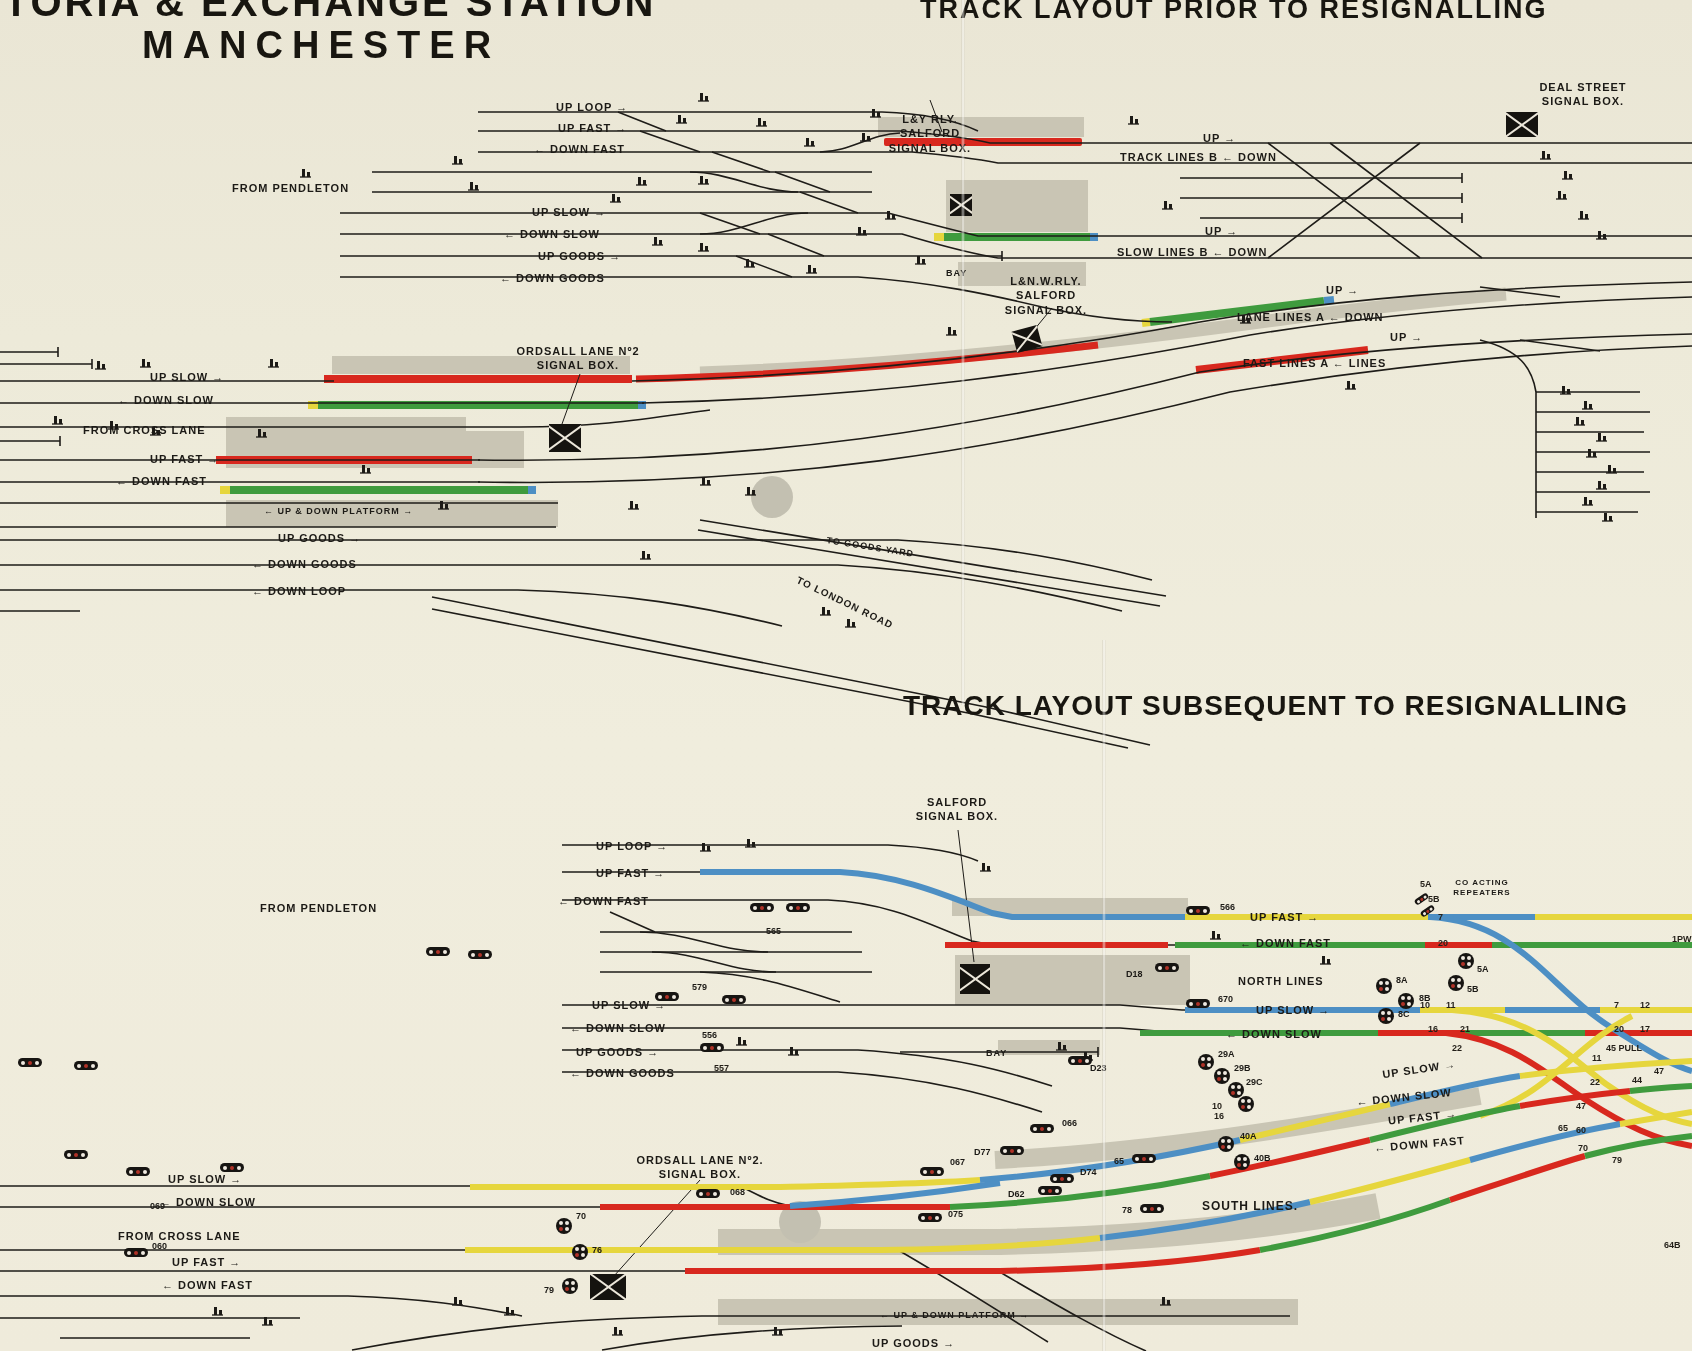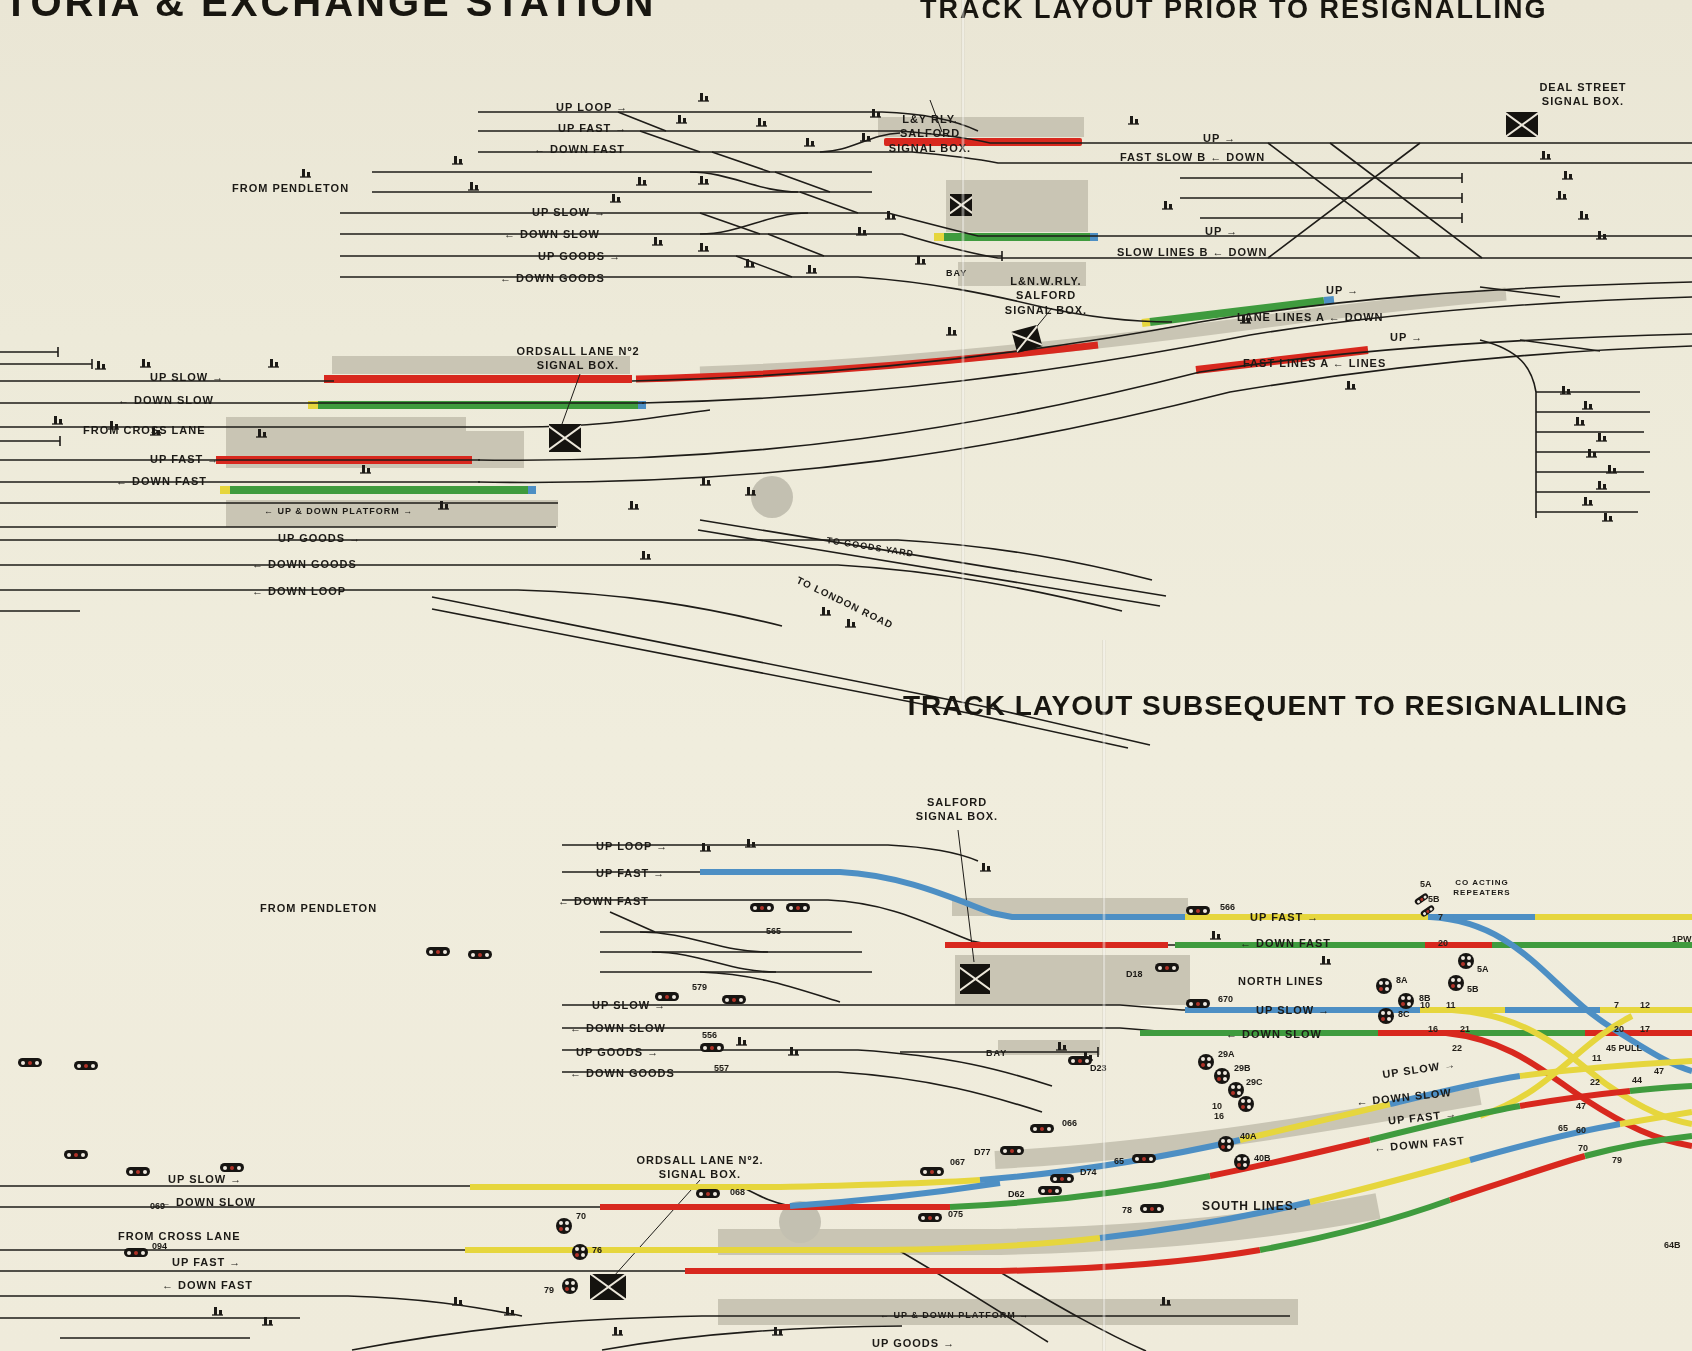--- a/index.html
+++ b/index.html
@@ -262,39 +262,40 @@
         <use href="#sem" x="262" y="1316"></use>
         <use href="#sem" x="700" y="842"></use>
       <use href="#sem" x="745" y="838"></use>
         <use href="#sem" x="980" y="862"></use>
         <use href="#sem" x="1210" y="930"></use>
       <use href="#sem" x="1320" y="955"></use>
     </g>
   </svg>
 
   <div class="title" id="title-station-1">VICTORIA &amp; EXCHANGE STATION</div>
+  <div class="title" id="title-station-2">MANCHESTER</div>
   <div class="title" id="title-prior">TRACK LAYOUT PRIOR TO RESIGNALLING</div>
   <div class="title" id="title-subsequent">TRACK LAYOUT SUBSEQUENT TO RESIGNALLING</div>
 
   <div id="labels-prior">
       <div class="lbl" style="left: 232px; top: 181px;">FROM PENDLETON</div>
       <div class="lbl" style="left: 556px; top: 100px;">UP LOOP  →</div>
       <div class="lbl" style="left: 558px; top: 121px;">UP FAST  →</div>
       <div class="lbl" style="left: 534px; top: 142px;">←  DOWN FAST</div>
       <div class="lbl" style="left: 532px; top: 205px;">UP SLOW  →</div>
       <div class="lbl" style="left: 504px; top: 227px;">←  DOWN SLOW</div>
       <div class="lbl" style="left: 538px; top: 249px;">UP GOODS  →</div>
       <div class="lbl" style="left: 500px; top: 271px;">←  DOWN GOODS</div>
       <div class="lbl c" style="left: 930px; top: 64px; margin-top: 48px;">L&amp;Y RLY.
 SALFORD
 SIGNAL BOX.</div>
       <div class="lbl c" style="left: 1583px; top: 80px;">DEAL STREET
 SIGNAL BOX.</div>
       <div class="lbl" style="left: 1203px; top: 131px;">UP  →</div>
-      <div class="lbl" style="left: 1120px; top: 150px;">FAST SLOW B   ← DOWN</div>
+      <div class="lbl" style="left: 1120px; top: 150px;">TRACK LINES B   ← DOWN</div>
       <div class="lbl" style="left: 1205px; top: 224px;">UP  →</div>
       <div class="lbl" style="left: 1117px; top: 245px;">SLOW LINES B   ← DOWN</div>
       <div class="lbl" style="left: 946px; top: 268px; font-size: 9px;">BAY</div>
       <div class="lbl c" style="left: 1046px; top: 274px;">L&amp;N.W.RLY.
 SALFORD
 SIGNAL BOX.</div>
       <div class="lbl" style="left: 1326px; top: 283px;">UP  →</div>
       <div class="lbl" style="left: 1237px; top: 310px;">LANE LINES A  ← DOWN</div>
       <div class="lbl" style="left: 1390px; top: 330px;">UP  →</div>
       <div class="lbl" style="left: 1243px; top: 356px;">FAST LINES A  ← LINES</div>
@@ -421,21 +422,21 @@
         <i></i>
         <i></i>
         <i></i>
       </div>
       <span class="sig-label" style="left: 150px; top: 1157px; margin-top: 44px;">069</span>
       <div class="pill" style="left: 124px; top: 1248px;">
         <i></i>
         <i></i>
         <i></i>
       </div>
-      <span class="sig-label" style="left: 152px; top: 1241px;">094</span>
+      <span class="sig-label" style="left: 152px; top: 1241px;">060</span>
       <div class="pill" style="left: 1038px; top: 1186px;">
         <i></i>
         <i></i>
         <i></i>
       </div>
       <span class="sig-label" style="left: 1008px; top: 1189px;">D62</span>
       <div class="pill" style="left: 1050px; top: 1174px;">
         <i></i>
         <i></i>
         <i></i>

